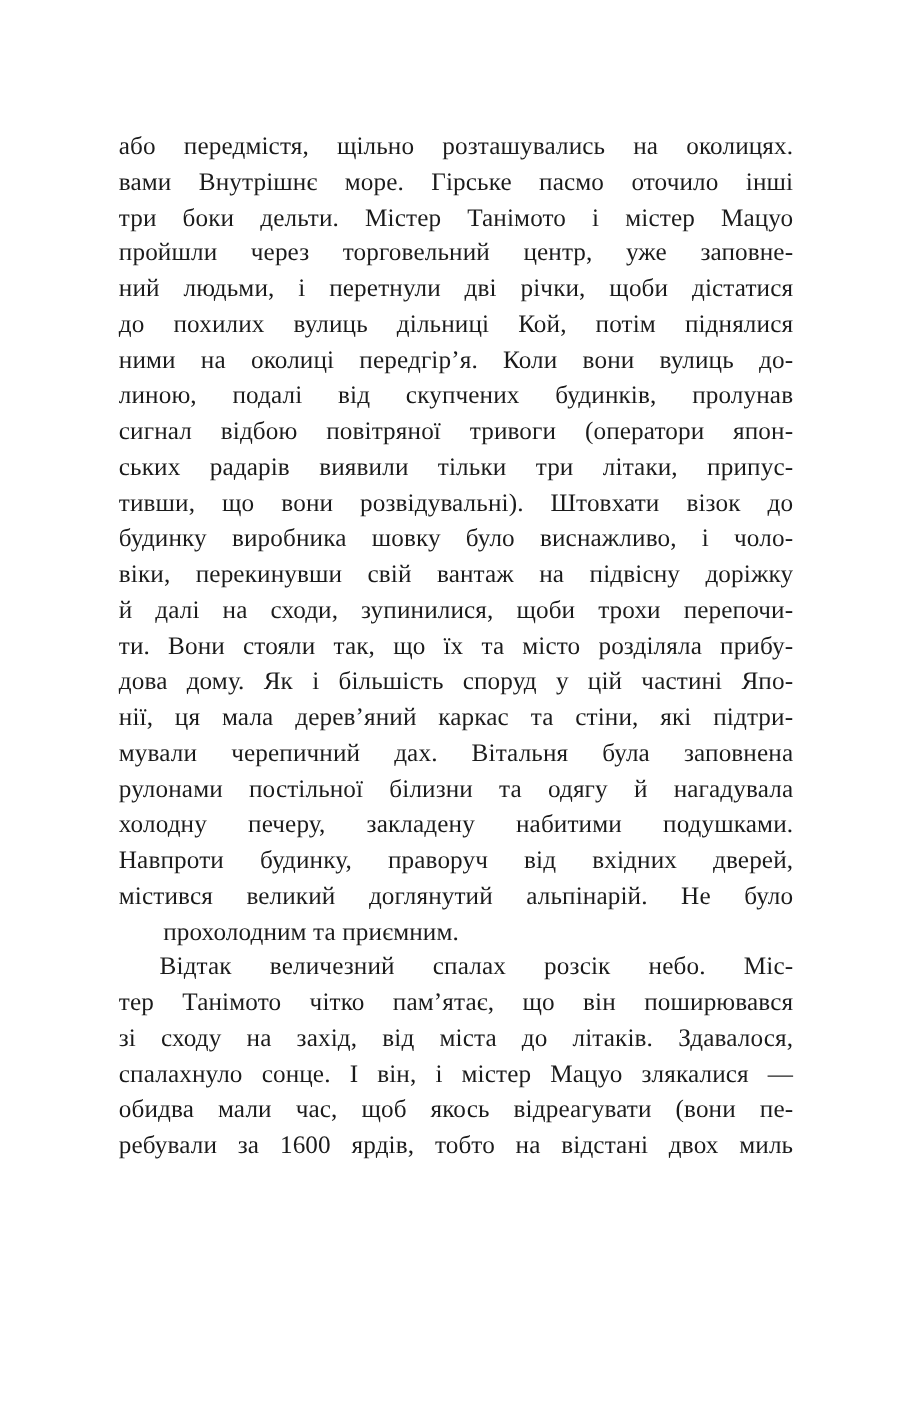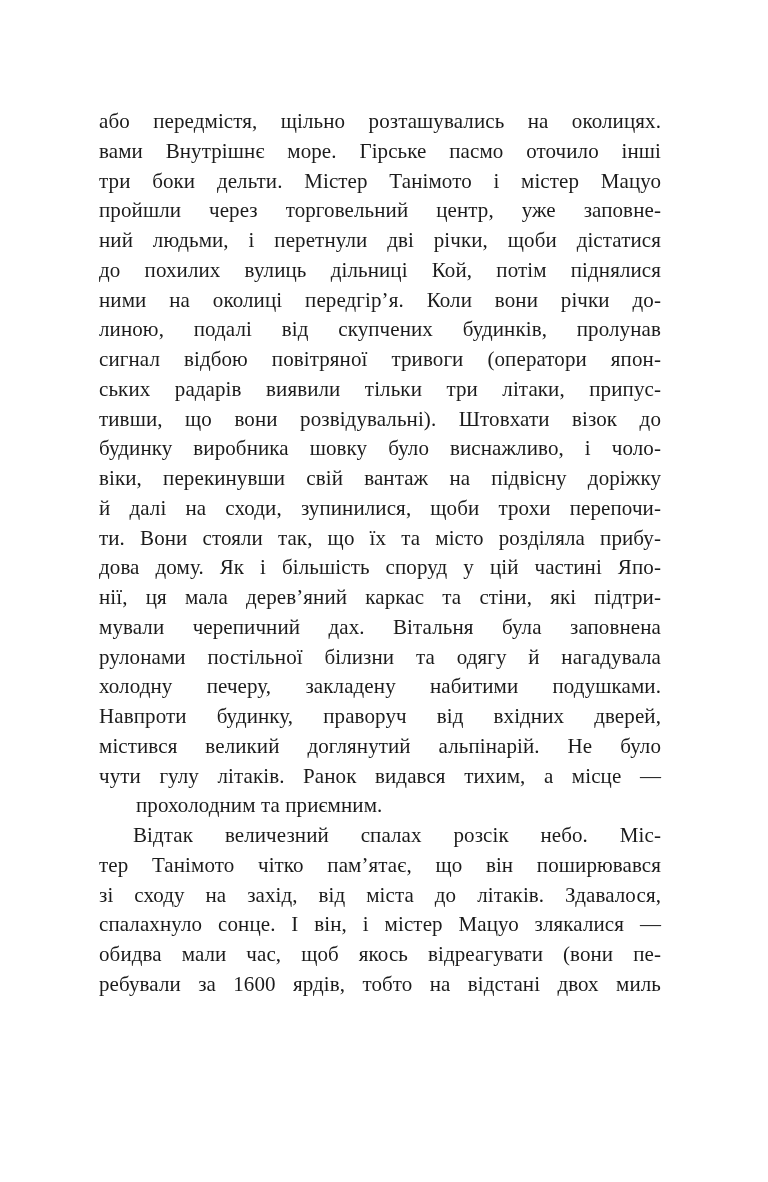--- a/index.html
+++ b/index.html
@@ -54,37 +54,36 @@
 <body>
 
 <div class="page">
   <div class="text-block">
       <div class="line">або передмістя, щільно розташувались на околицях.</div>
       <div class="line">вами Внутрішнє море. Гірське пасмо оточило інші</div>
       <div class="line">три боки дельти. Містер Танімото і містер Мацуо</div>
       <div class="line">пройшли через торговельний центр, уже заповне-</div>
       <div class="line">ний людьми, і перетнули дві річки, щоби дістатися</div>
       <div class="line">до похилих вулиць дільниці Кой, потім піднялися</div>
-      <div class="line">ними на околиці передгір’я. Коли вони річки до-</div>
+      <div class="line">ними на околиці передгір’я. Коли вони вулиць до-</div>
       <div class="line">линою, подалі від скупчених будинків, пролунав</div>
       <div class="line">сигнал відбою повітряної тривоги (оператори япон-</div>
       <div class="line">ських радарів виявили тільки три літаки, припус-</div>
       <div class="line">тивши, що вони розвідувальні). Штовхати візок до</div>
       <div class="line">будинку виробника шовку було виснажливо, і чоло-</div>
       <div class="line">віки, перекинувши свій вантаж на підвісну доріжку</div>
       <div class="line">й далі на сходи, зупинилися, щоби трохи перепочи-</div>
       <div class="line">ти. Вони стояли так, що їх та місто розділяла прибу-</div>
       <div class="line">дова дому. Як і більшість споруд у цій частині Япо-</div>
       <div class="line">нії, ця мала дерев’яний каркас та стіни, які підтри-</div>
       <div class="line">мували черепичний дах. Вітальня була заповнена</div>
       <div class="line">рулонами постільної білизни та одягу й нагадувала</div>
       <div class="line">холодну печеру, закладену набитими подушками.</div>
       <div class="line">Навпроти будинку, праворуч від вхідних дверей,</div>
       <div class="line">містився великий доглянутий альпінарій. Не було</div>
-      <div class="line">чути гулу літаків. Ранок видався тихим, а місце —</div>
       <div class="line no-justify">прохолодним та приємним.</div>
       <div class="line indent">Відтак величезний спалах розсік небо. Міс-</div>
       <div class="line">тер Танімото чітко пам’ятає, що він поширювався</div>
       <div class="line">зі сходу на захід, від міста до літаків. Здавалося,</div>
       <div class="line">спалахнуло сонце. І він, і містер Мацуо злякалися —</div>
       <div class="line">обидва мали час, щоб якось відреагувати (вони пе-</div>
       <div class="line">ребували за 1600 ярдів, тобто на відстані двох миль</div>
     </div>
   <div class="page-number">20</div>
 </div>

